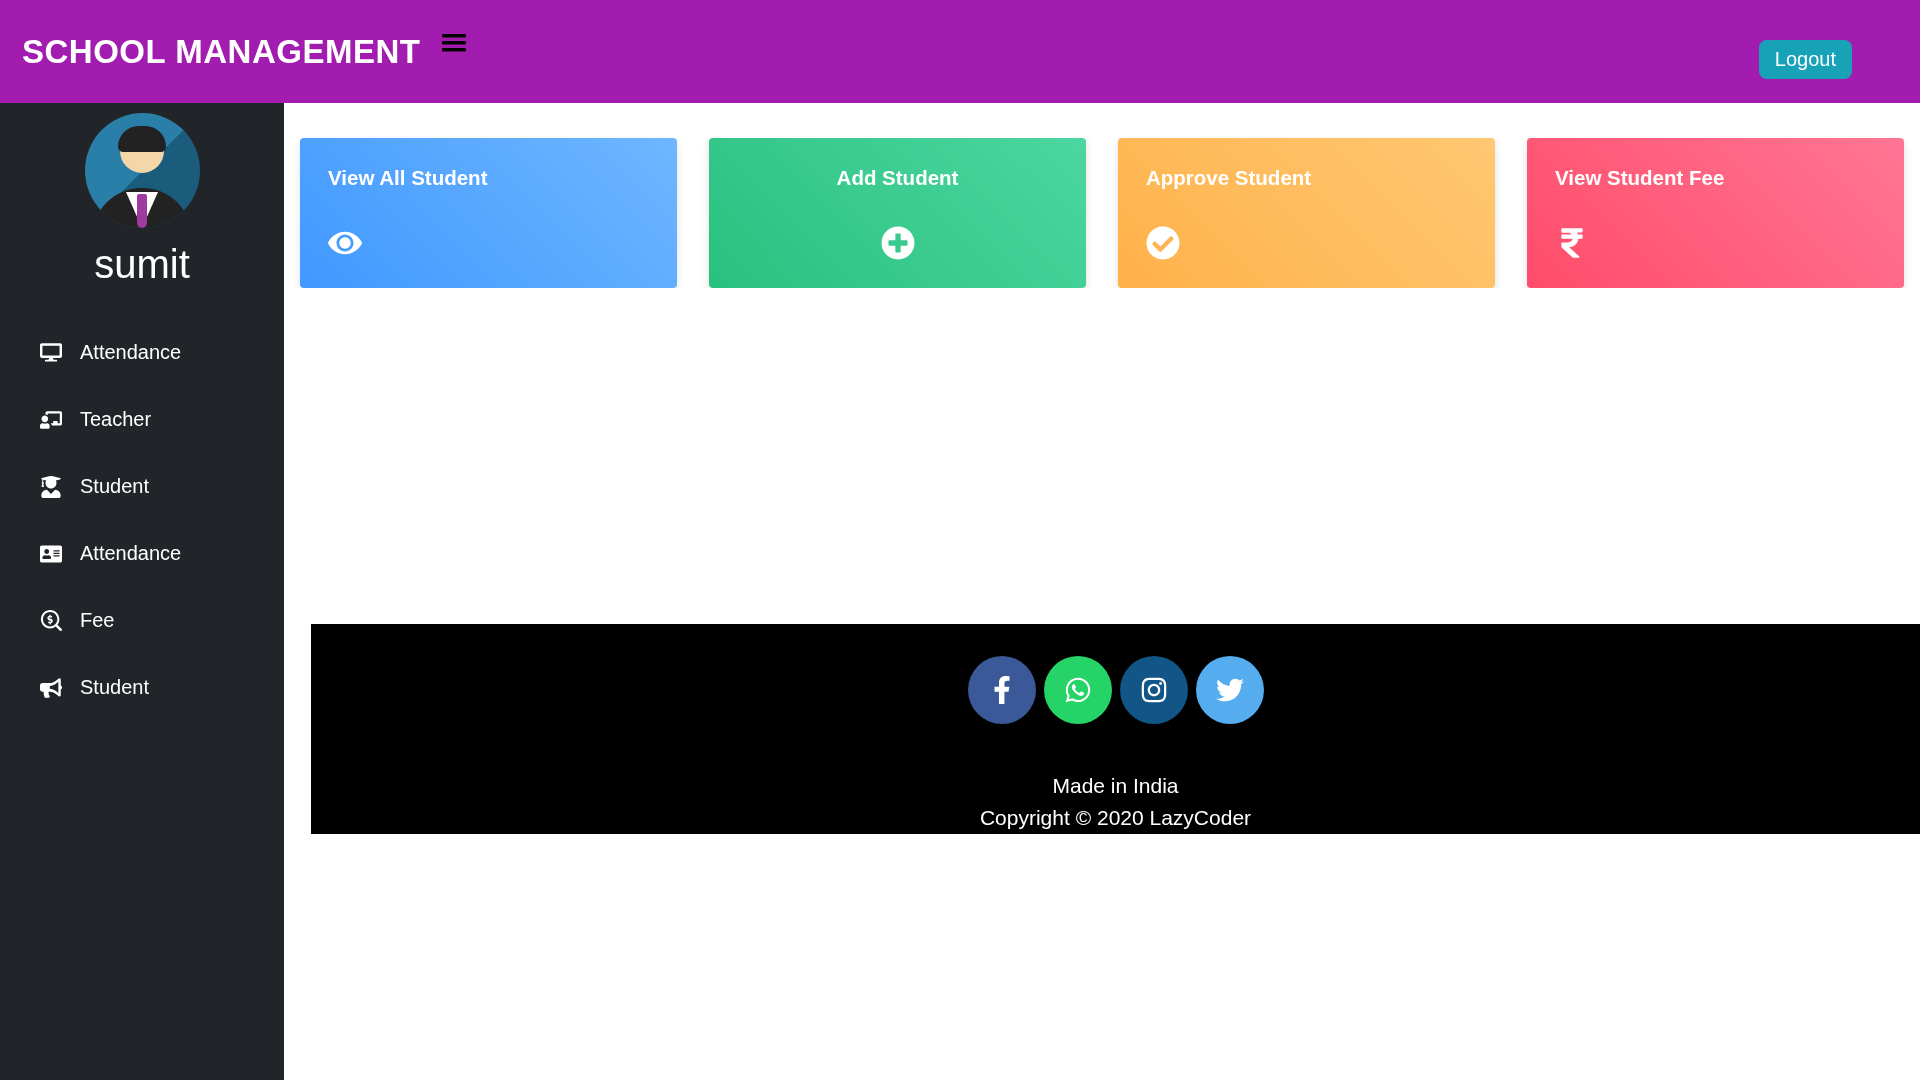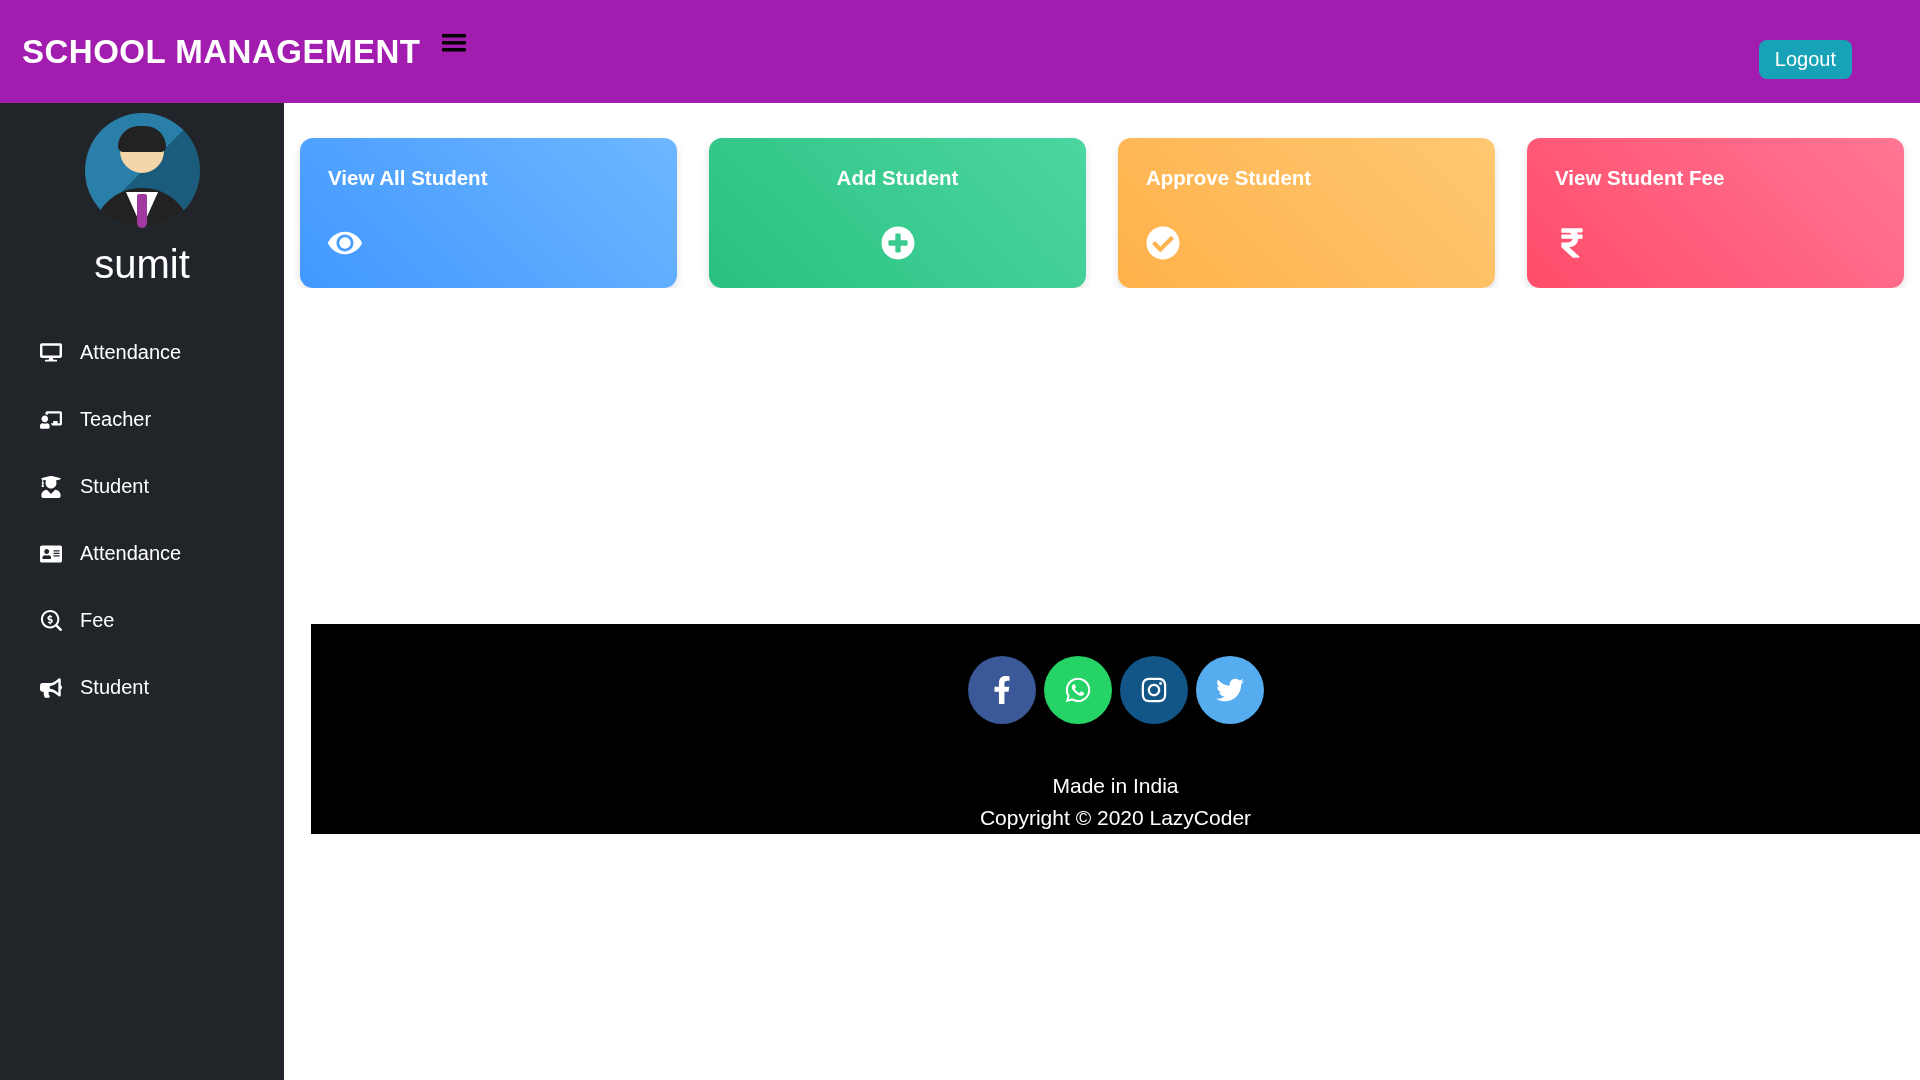--- a/index.html
+++ b/index.html
@@ -126,21 +126,21 @@
   
   .cards-area {
     padding: 35px 16px 0 16px;
     display: grid;
     grid-template-columns: repeat(4, 1fr);
     gap: 32px;
     background: #fff;
   }
   .card {
     color: #fff;
-    border-radius: 13px;
+    border-radius: 4px;
     padding: 28px 28px 24px 28px;
     min-height: 140px;
     box-shadow: 0 4px 8px rgba(0,0,0,.12);
     cursor: pointer;
   }
   .card-title { font-size: 20.5px; font-weight: 600; margin-bottom: 36px; }
   .card-icon svg { width: 34px; height: 34px; fill: #fff; }
 
   .c-blue   { background: linear-gradient(45deg, #4198ff 0%, #6eb7ff 100%); }
   .c-green  { background: linear-gradient(45deg, #29c17f 0%, #4cd6a1 100%); text-align: center; }

